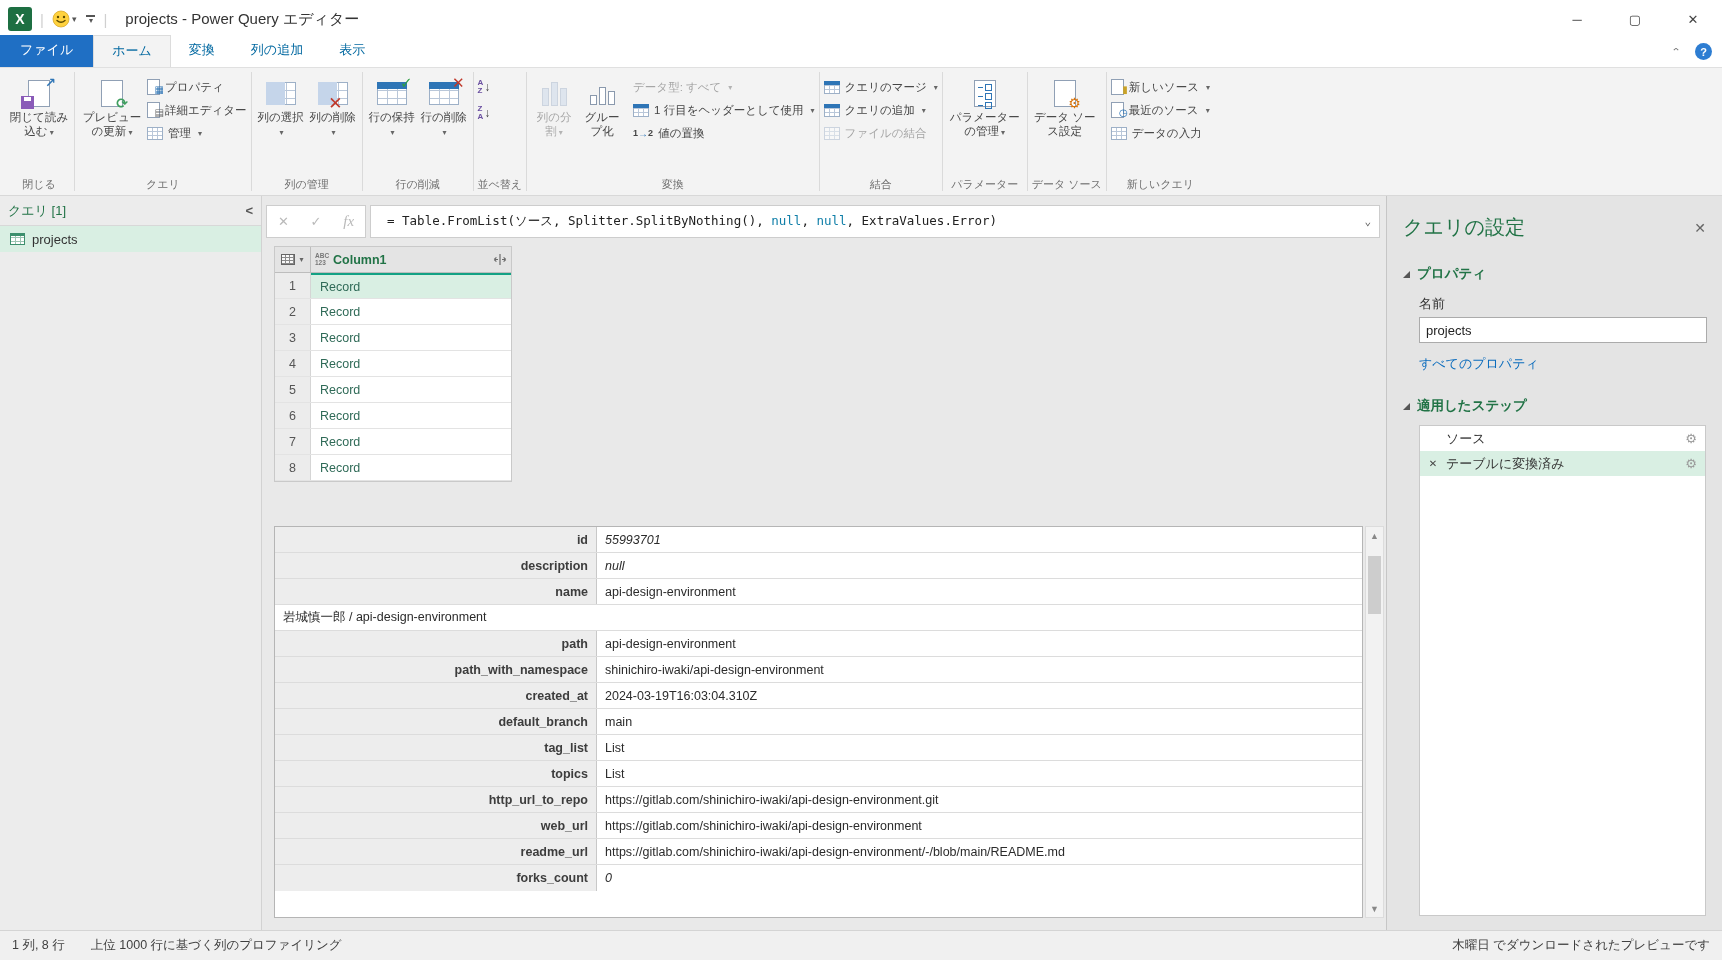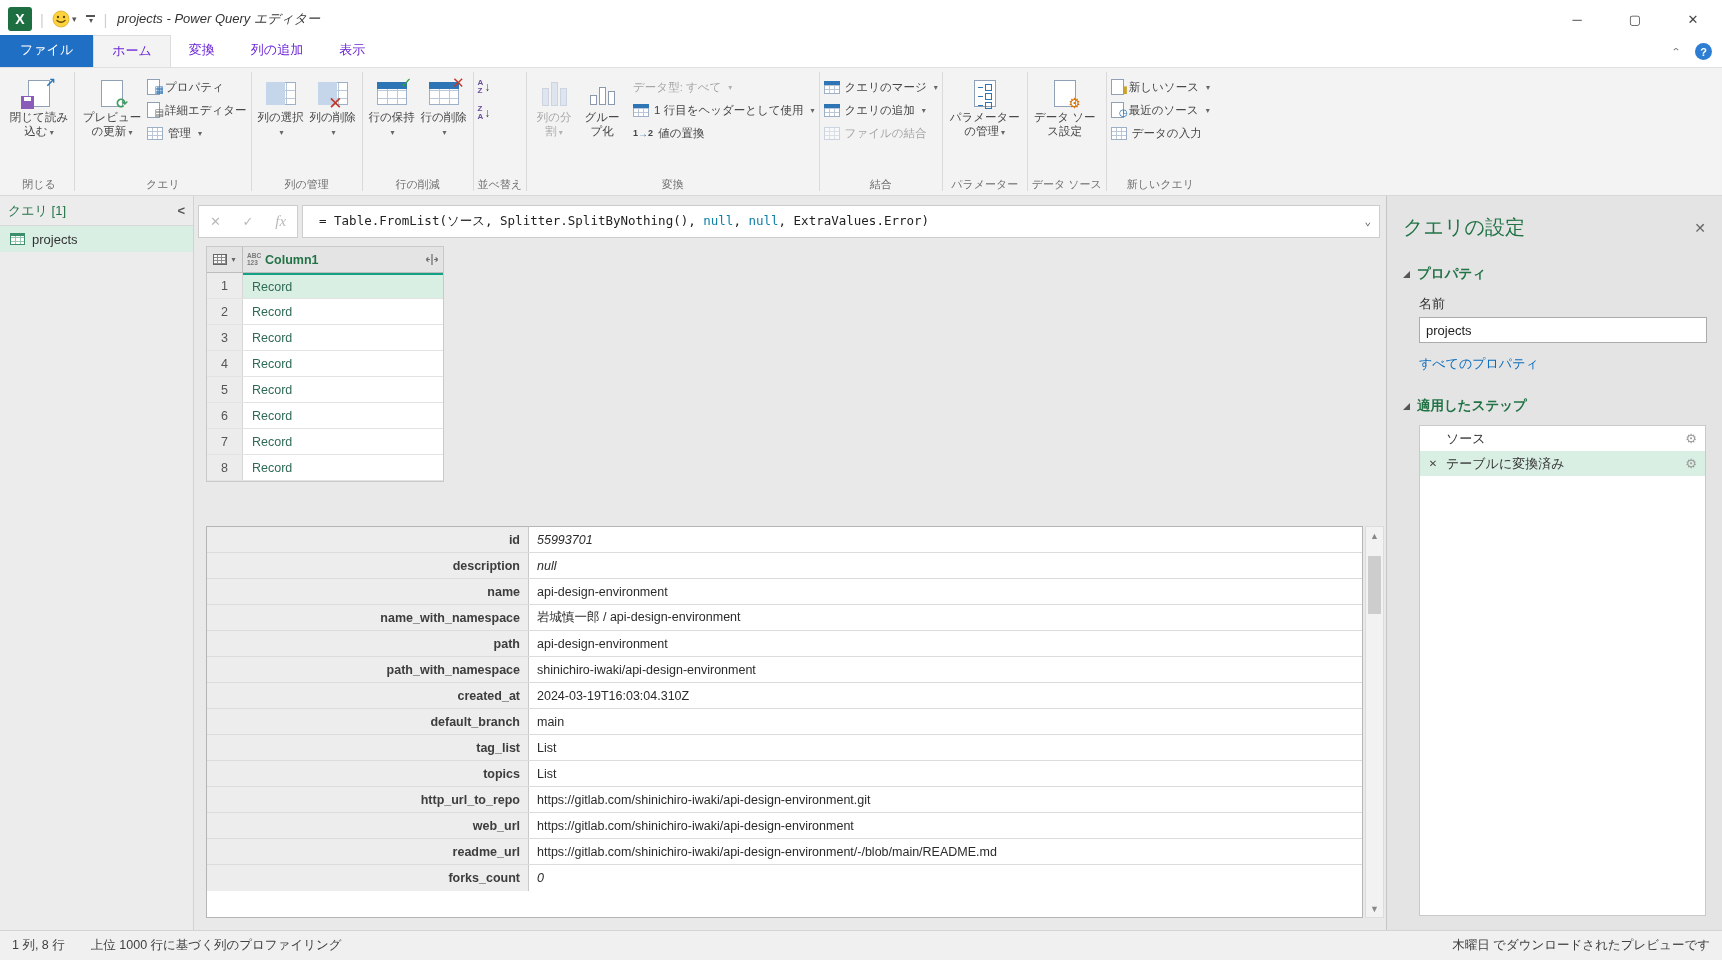--- a/index.html
+++ b/index.html
@@ -11,26 +11,26 @@
   
   .titlebar { height:38px; background:#fff; display:flex; align-items:center; padding-left:8px; }
   .xl-icon { width:24px; height:24px; background:#1d6f42; border-radius:3px; color:#fff; font-weight:bold;
     display:flex; align-items:center; justify-content:center; font-size:14px; }
   .tb-sep { color:#d0d0d0; margin:0 8px; font-size:15px; }
   .smiley { display:flex; align-items:center; gap:2px; }
   .qat-dd { font-size:9px; color:#555; }
   .qat-pin { display:inline-flex; flex-direction:column; align-items:center; margin-left:10px; color:#555; }
   .qat-pin .bar { width:9px; border-top:2px solid #555; margin-bottom:1px; }
   .qat-pin .ar { font-size:8px; line-height:6px; }
-  .tb-title { margin-left:2px; color:#333; font-size:13px;font-style:italic; }
+  .tb-title { margin-left:10px; color:#333; font-size:15px; }
   .win-btns { margin-left:auto; display:flex; height:38px; }
   .win-btn { width:58px; display:flex; align-items:center; justify-content:center; color:#444; font-size:13px; }
   
   .tabrow { height:30px; background:#fff; display:flex; align-items:flex-end; position:relative; border-bottom:1px solid #e0e0e0; }
-  .tab { padding:6px 18px 7px; font-size:13px; color:#6d28d9; cursor:default; }
+  .tab { padding:6px 18px 7px; font-size:13px; color:#0369a1; cursor:default; }
   .tab.file { background:var(--file-tab-blue,#1f6fc4); color:#fff; padding:6px 20px 7px; }
   .tab.active { background:#f3f3f3; border:1px solid #dcdcdc; border-bottom:none; }
   .tab-extras { position:absolute; right:10px; top:5px; display:flex; align-items:center; gap:14px; }
   .chev-up { color:#777; font-size:12px; transform:scaleY(.8); }
   .help-q { width:17px; height:17px; border-radius:50%; background:#2d7dd2; color:#fff; font-size:11px; font-weight:bold;
     display:flex; align-items:center; justify-content:center; }
   
   .ribbon { height:128px; background:#f3f3f3; border-bottom:1px solid #d8d8d8; display:flex; align-items:stretch; padding-left:4px; }
   .rgroup { display:flex; flex-direction:column; padding:4px 4px 0; }
   .rcontent { flex:1; display:flex; align-items:flex-start; gap:2px; }
@@ -75,21 +75,21 @@
   .groupico i { width:7px; background:#fff; border:1px solid #8a99ad; display:block; }
   .rv12 { font-size:9px; font-weight:bold; color:#444; display:flex; }
   .rv12 .a { color:#2e75b6; font-size:10px; }
   .paramico { width:22px; height:27px; border:1px solid #90a0b5; background:#fff; display:flex; flex-direction:column; gap:2px; padding:3px; }
   .paramico i { display:flex; gap:2px; align-items:center; }
   .paramico i::before { content:""; width:6px; border-top:1px solid #2e75b6; }
   .paramico i::after { content:""; width:6px; height:5px; border:1px solid #2e75b6; }
   
   .content { display:flex; height:734px; }
   
-  .qpanel { width:194px; background:#ececec; border-right:1px solid #d2d2d2; }
+  .qpanel { width:262px; background:#ececec; border-right:1px solid #d2d2d2; }
   .qhead { height:30px; display:flex; align-items:center; padding:0 8px; border-bottom:1px solid #d8d8d8; }
   .qhead .t { color:var(--accent-green,#217346); font-size:13px; }
   .qhead .collapse { margin-left:auto; color:#555; font-weight:bold; font-size:13px; }
   .qitem { height:26px; display:flex; align-items:center; gap:7px; padding:0 10px; }
   .qitem.sel { background:var(--selection-green,#d9efe3); }
   .qico { position:relative; width:15px; height:12px; border:1px solid #3c8f6d; background:
       repeating-linear-gradient(to right, transparent 0 4px, #9cc4b2 4px 5px),
       repeating-linear-gradient(to bottom, transparent 0 3px, #9cc4b2 3px 4px), #fff; flex:none; }
   .qico::before { content:""; position:absolute; top:-1px; left:-1px; right:-1px; height:3px; background:#3c8f6d; }
   
@@ -534,21 +534,20 @@
           </div>
           <div class="drow">
             <div class="dfield">description</div>
             <div class="dval italic">null</div>
           </div>
           <div class="drow">
             <div class="dfield">name</div>
             <div class="dval">api-design-environment</div>
           </div>
           <div class="drow">
-            <div class="dfield">name_with_namespace</div>
             <div class="dval">岩城慎一郎 / api-design-environment</div>
           </div>
           <div class="drow">
             <div class="dfield">path</div>
             <div class="dval">api-design-environment</div>
           </div>
           <div class="drow">
             <div class="dfield">path_with_namespace</div>
             <div class="dval">shinichiro-iwaki/api-design-environment</div>
           </div>

